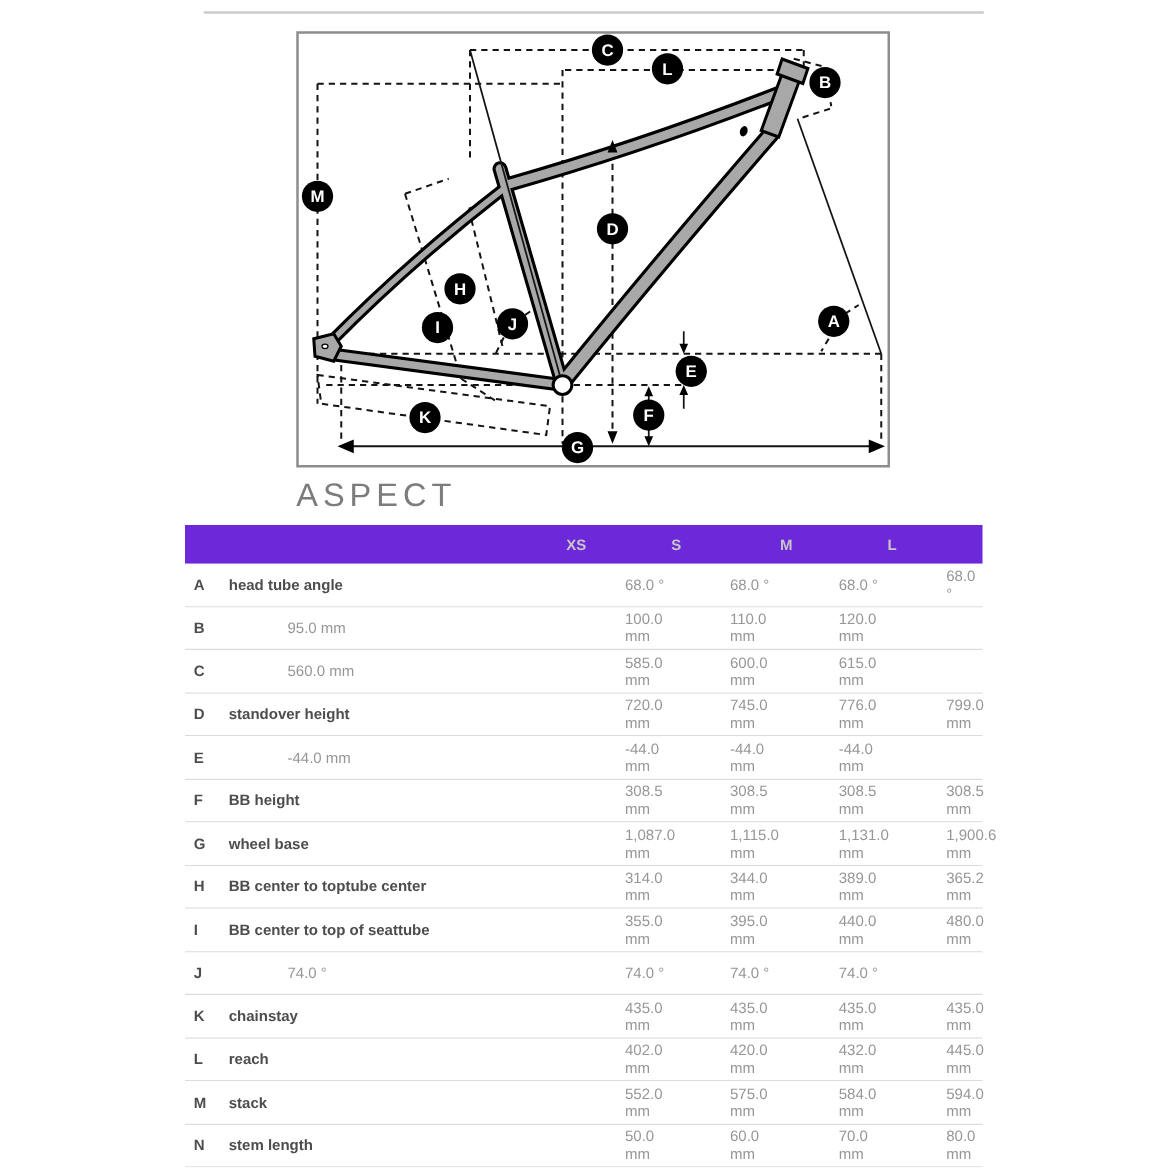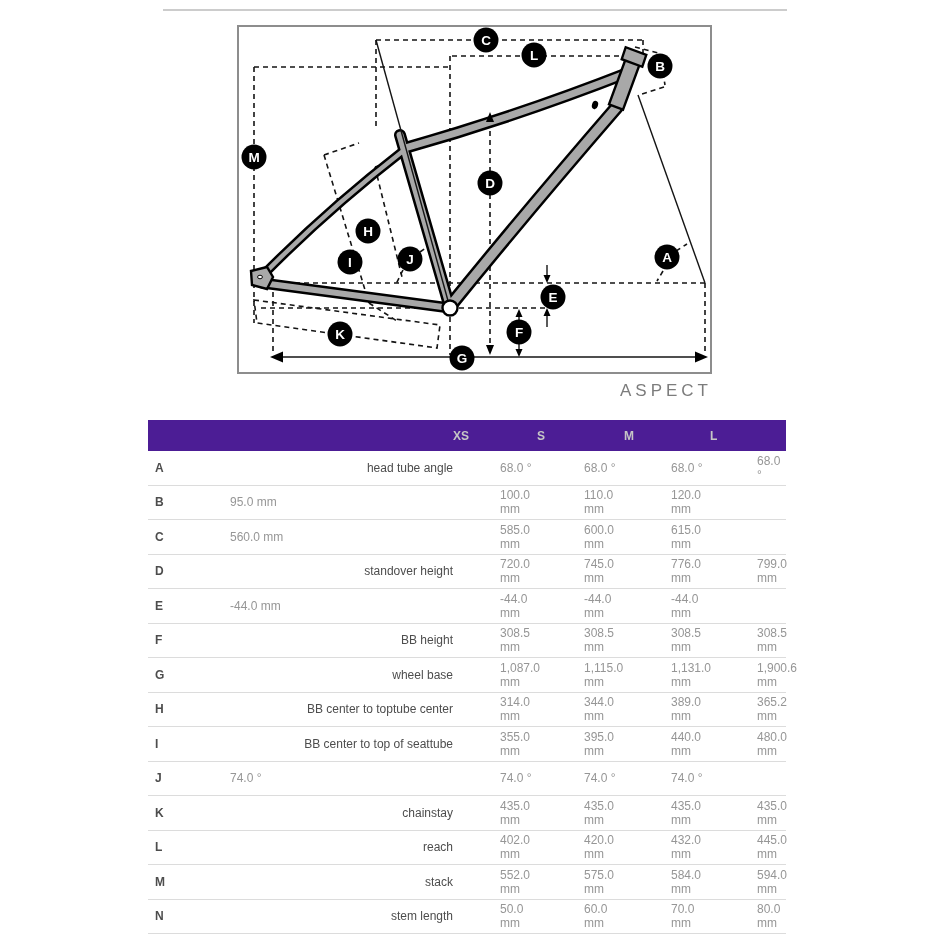--- a/index.html
+++ b/index.html
@@ -15,30 +15,30 @@
   .thin{fill:none;stroke:#141414;stroke-width:1.4;}
   .blk-tube{fill:none;stroke:#000;stroke-linecap:round;}
   .gry-tube{fill:none;stroke:#a8a8a8;stroke-linecap:round;}
   .gry-shape{fill:#a8a8a8;stroke:#000;stroke-width:2.4;}
   .arr{fill:#000;}
   .lblc{fill:#000;}
   .lblt{fill:#fff;font-size:13.5px;font-weight:bold;text-anchor:middle;
         font-family:"Liberation Sans", sans-serif;}
 
   
-  .aspect-title{position:absolute;left:237px;top:381px;width:475px;text-align:right;
-                font-size:17px;letter-spacing:4px;color:#7c7c7c;font-weight:400;}
+  .aspect-title{position:absolute;left:237px;top:381px;width:475px;text-align:left;
+                font-size:26px;letter-spacing:4px;color:#7c7c7c;font-weight:400;}
 
   
   .geo-table{position:absolute;left:148px;top:420px;width:638px;font-size:12px;}
   .t-row{display:grid;grid-template-columns:35px 270px 84px 87px 86px 76px;align-items:center;}
-  .t-head{background:#4c1d95;color:#c6c6c6;height:31px;font-weight:bold;}
+  .t-head{background:#6d28d9;color:#c6c6c6;height:31px;font-weight:bold;}
   .t-data{height:33.5px;border-bottom:1px solid #dcdcdc;background:#fff;}
   .c-letter{padding-left:7px;color:#4d4d4d;font-weight:bold;}
-  .c-name{color:#4d4d4d;font-weight:normal;text-align:right;}
+  .c-name{color:#4d4d4d;font-weight:bold;}
   .c-val{color:#969696;margin-left:47px;}
 </style>
 </head>
 <body>
 
 <div id="canvas">
 
   <div class="top-rule"></div>
 
   <div class="diagram-panel">

